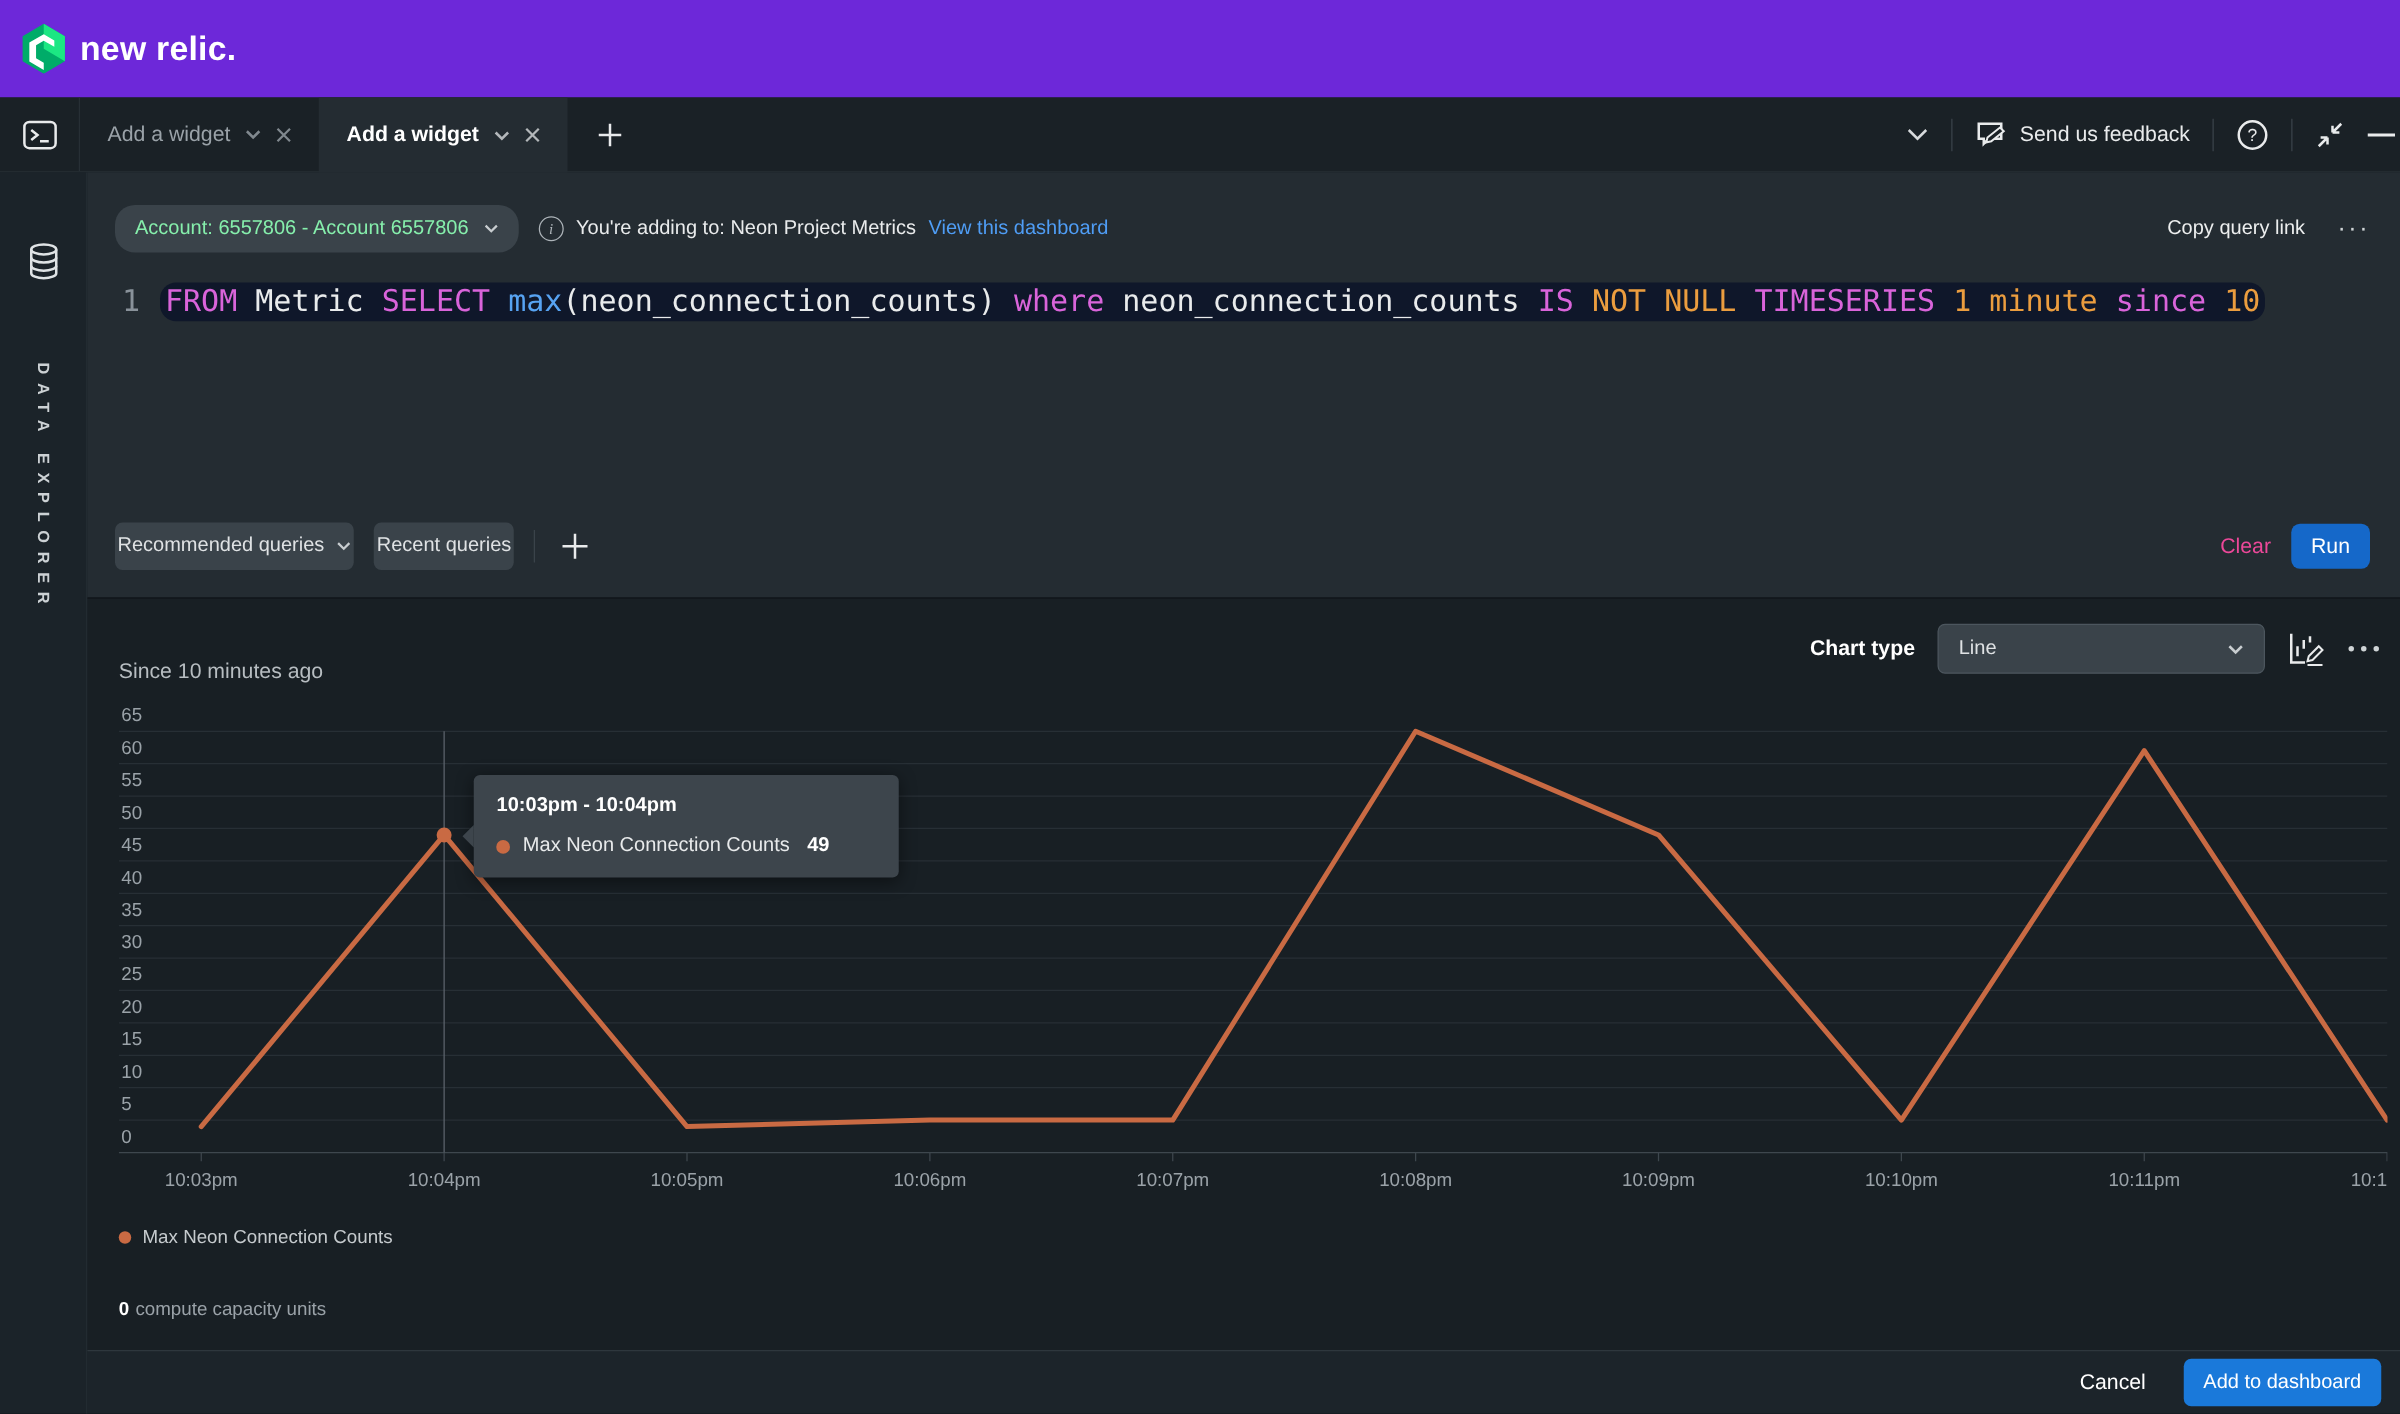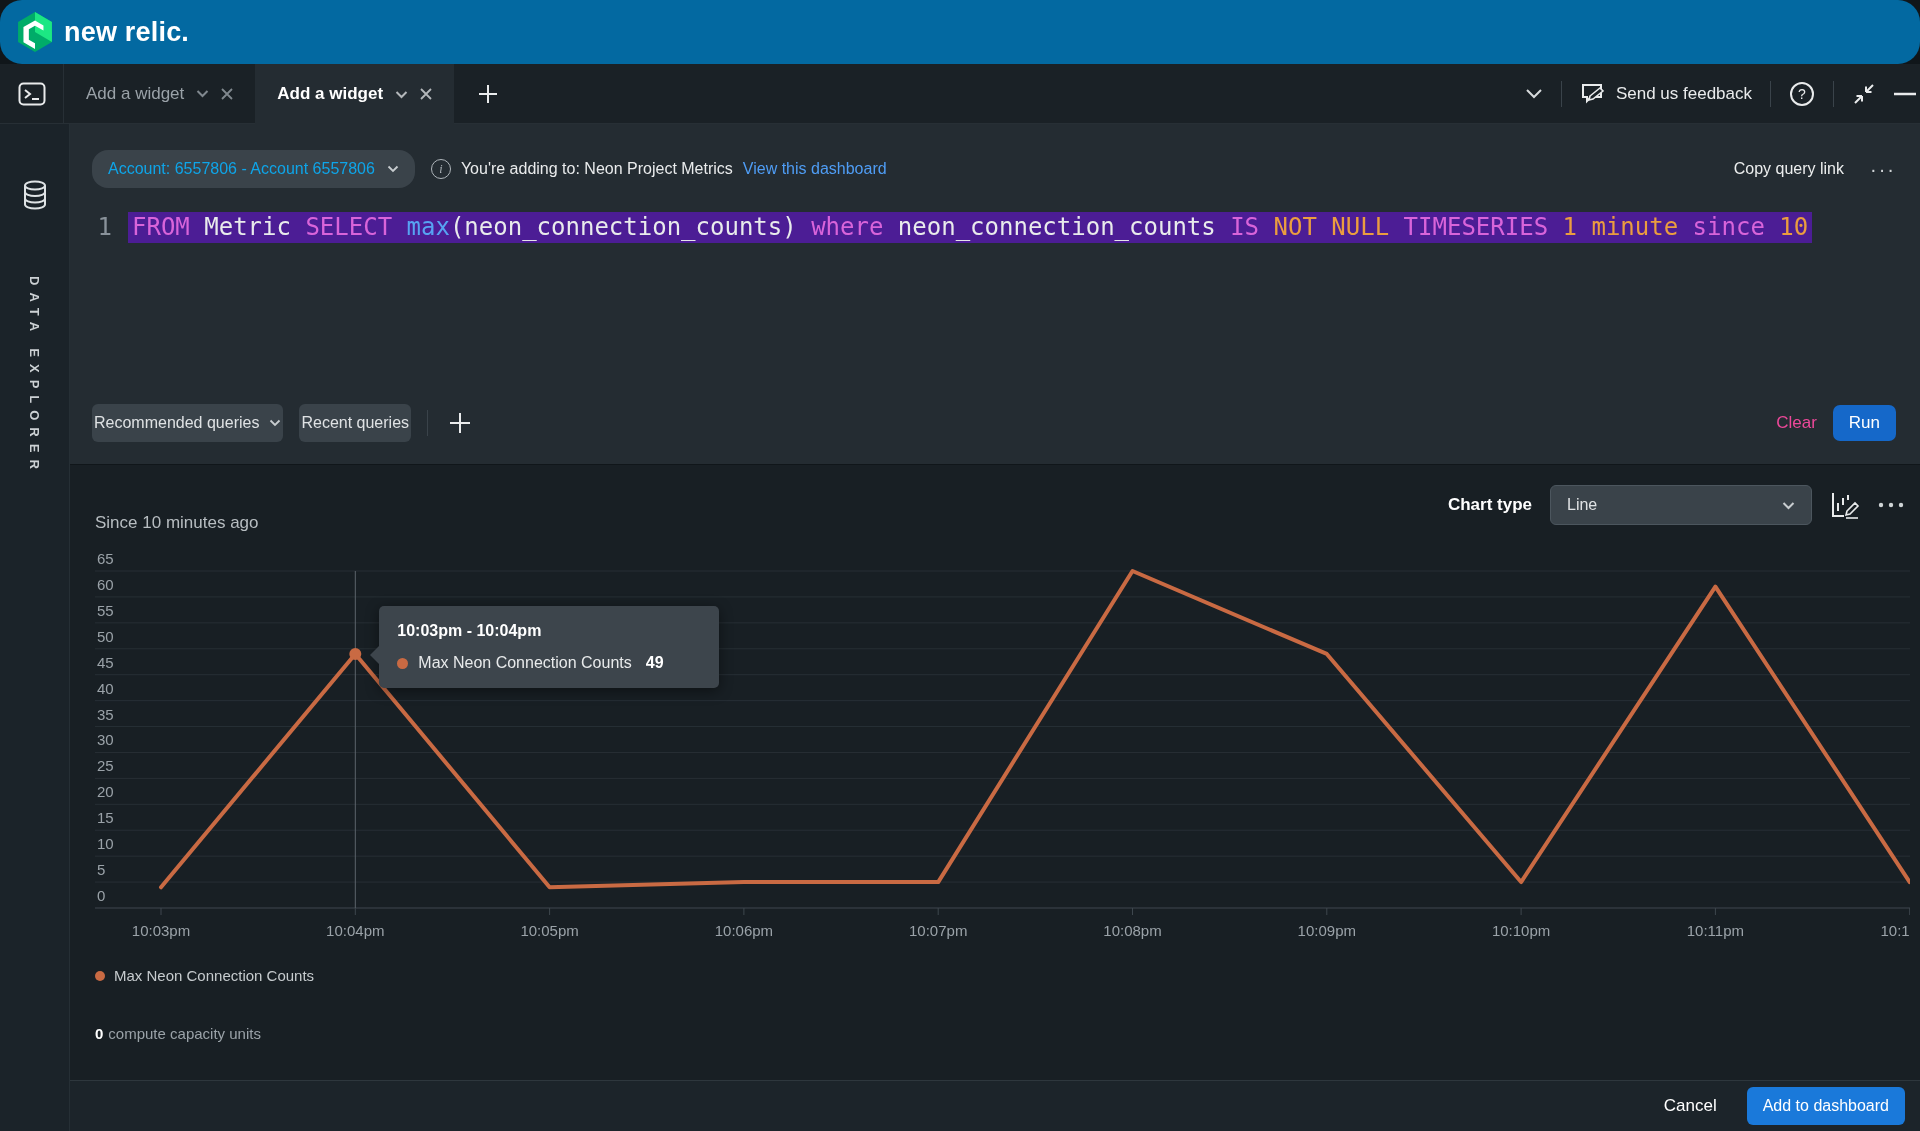--- a/index.html
+++ b/index.html
@@ -1,21 +1,21 @@
 <!DOCTYPE html>
 <html><head>
 <meta charset="utf-8">
 <style>
   * { margin:0; padding:0; box-sizing:border-box; }
   html,body { width:1920px; height:1131px; overflow:hidden; background:#10161a;
     font-family:"Liberation Sans", sans-serif; color:#e9ebec; }
   .app { width:1920px; height:1131px; display:flex; flex-direction:column; }
 
   
-  .header { height:64px; background:#0369a1; display:flex; align-items:center; padding-left:16px; flex:none;border-radius:22px; }
+  .header { height:78px; background:#6d28d9; display:flex; align-items:center; padding-left:16px; flex:none; }
   .logo { display:flex; align-items:center; gap:10px; }
   .wordmark { font-size:27px; font-weight:700; letter-spacing:.2px; color:#fff; }
 
   
   .tabbar { height:60px; background:#1a2126; border-bottom:1px solid #272f35; display:flex; align-items:stretch; flex:none; }
   .tab-tool { width:64px; display:flex; align-items:center; justify-content:center; border-right:1px solid #272f35; cursor:pointer; }
   .tab { display:flex; align-items:center; gap:12px; padding:0 22px; font-size:17px; color:#9aa2a8; cursor:pointer; }
   .tab.active { background:#242c32; color:#fff; font-weight:700; margin-bottom:-1px; }
   .tab .icn { opacity:.8; }
   .newtab { display:flex; align-items:center; padding:0 24px; cursor:pointer; }
@@ -29,34 +29,34 @@
   .sidebar { width:70px; background:#1b2329; border-right:1px solid #262f35; flex:none;
     display:flex; flex-direction:column; align-items:center; padding-top:56px; }
   .side-label { margin-top:66px; writing-mode:vertical-rl; font-size:13px; font-weight:700;
     letter-spacing:7px; color:#ccd1d4; white-space:pre; }
   .content { flex:1; display:flex; flex-direction:column; min-width:0; }
 
   
   .query-section { height:340px; background:#242c32; flex:none; position:relative; }
   .query-topbar { display:flex; align-items:center; padding:26px 24px 0 22px; gap:16px; }
   .account-pill { background:#3a434a; border-radius:16px; height:38px; display:flex; align-items:center;
-    gap:12px; padding:0 16px; font-size:16px; color:#0ea5e9; cursor:pointer; white-space:nowrap; }
+    gap:12px; padding:0 16px; font-size:16px; color:#86efac; cursor:pointer; white-space:nowrap; }
   .adding { display:flex; align-items:center; gap:10px; font-size:16px; color:#e9ebec; }
   .info-circle { width:20px; height:20px; border:1.5px solid #aeb5ba; border-radius:50%; color:#aeb5ba;
     font-size:12px; display:flex; align-items:center; justify-content:center; font-style:italic; font-family:"Liberation Serif",serif; }
   .dash-link { color:#4f9df5; cursor:pointer; }
   .copy-link-wrap { margin-left:auto; display:flex; align-items:center; gap:26px; }
   .copy-link { font-size:16px; color:#eceeee; cursor:pointer; }
   .more-dots { color:#cfd4d6; font-size:20px; letter-spacing:2px; cursor:pointer; }
 
   .editor { position:absolute; top:88px; left:0; right:0; display:flex;
     font-family:"DejaVu Sans Mono", monospace; font-size:24px; line-height:31px; }
   .lineno { width:58px; text-align:right; padding-right:16px; color:#89929a; flex:none; }
   .qlines { flex:1; padding-right:16px; }
-  .qline { display:inline-block; background:#4c1d95; padding:0 4px; }
+  .qline { display:inline-block; background:#0f172a; padding:0 4px;border-radius:13px; }
   .qline2 { display:block; }
   .qline2 .qline { margin-left:0; }
   .tok-kw { color:#d964da; } .tok-fn { color:#57a3f2; } .tok-num { color:#eb9d3f; } .tok-plain { color:#e9ebec; }
 
   .actions { position:absolute; bottom:22px; left:22px; right:24px; display:flex; align-items:center; gap:16px; }
   .pill-btn { background:#3a434a; border:none; border-radius:6px; height:38px; padding:0 2px;
     font-size:16px; color:#dfe2e4; display:flex; align-items:center; gap:10px; cursor:pointer;
     font-family:"Liberation Sans",sans-serif; }
   .plus-btn { background:none; border:none; cursor:pointer; padding:0 4px; }
   .actions .spacer { flex:1; }

